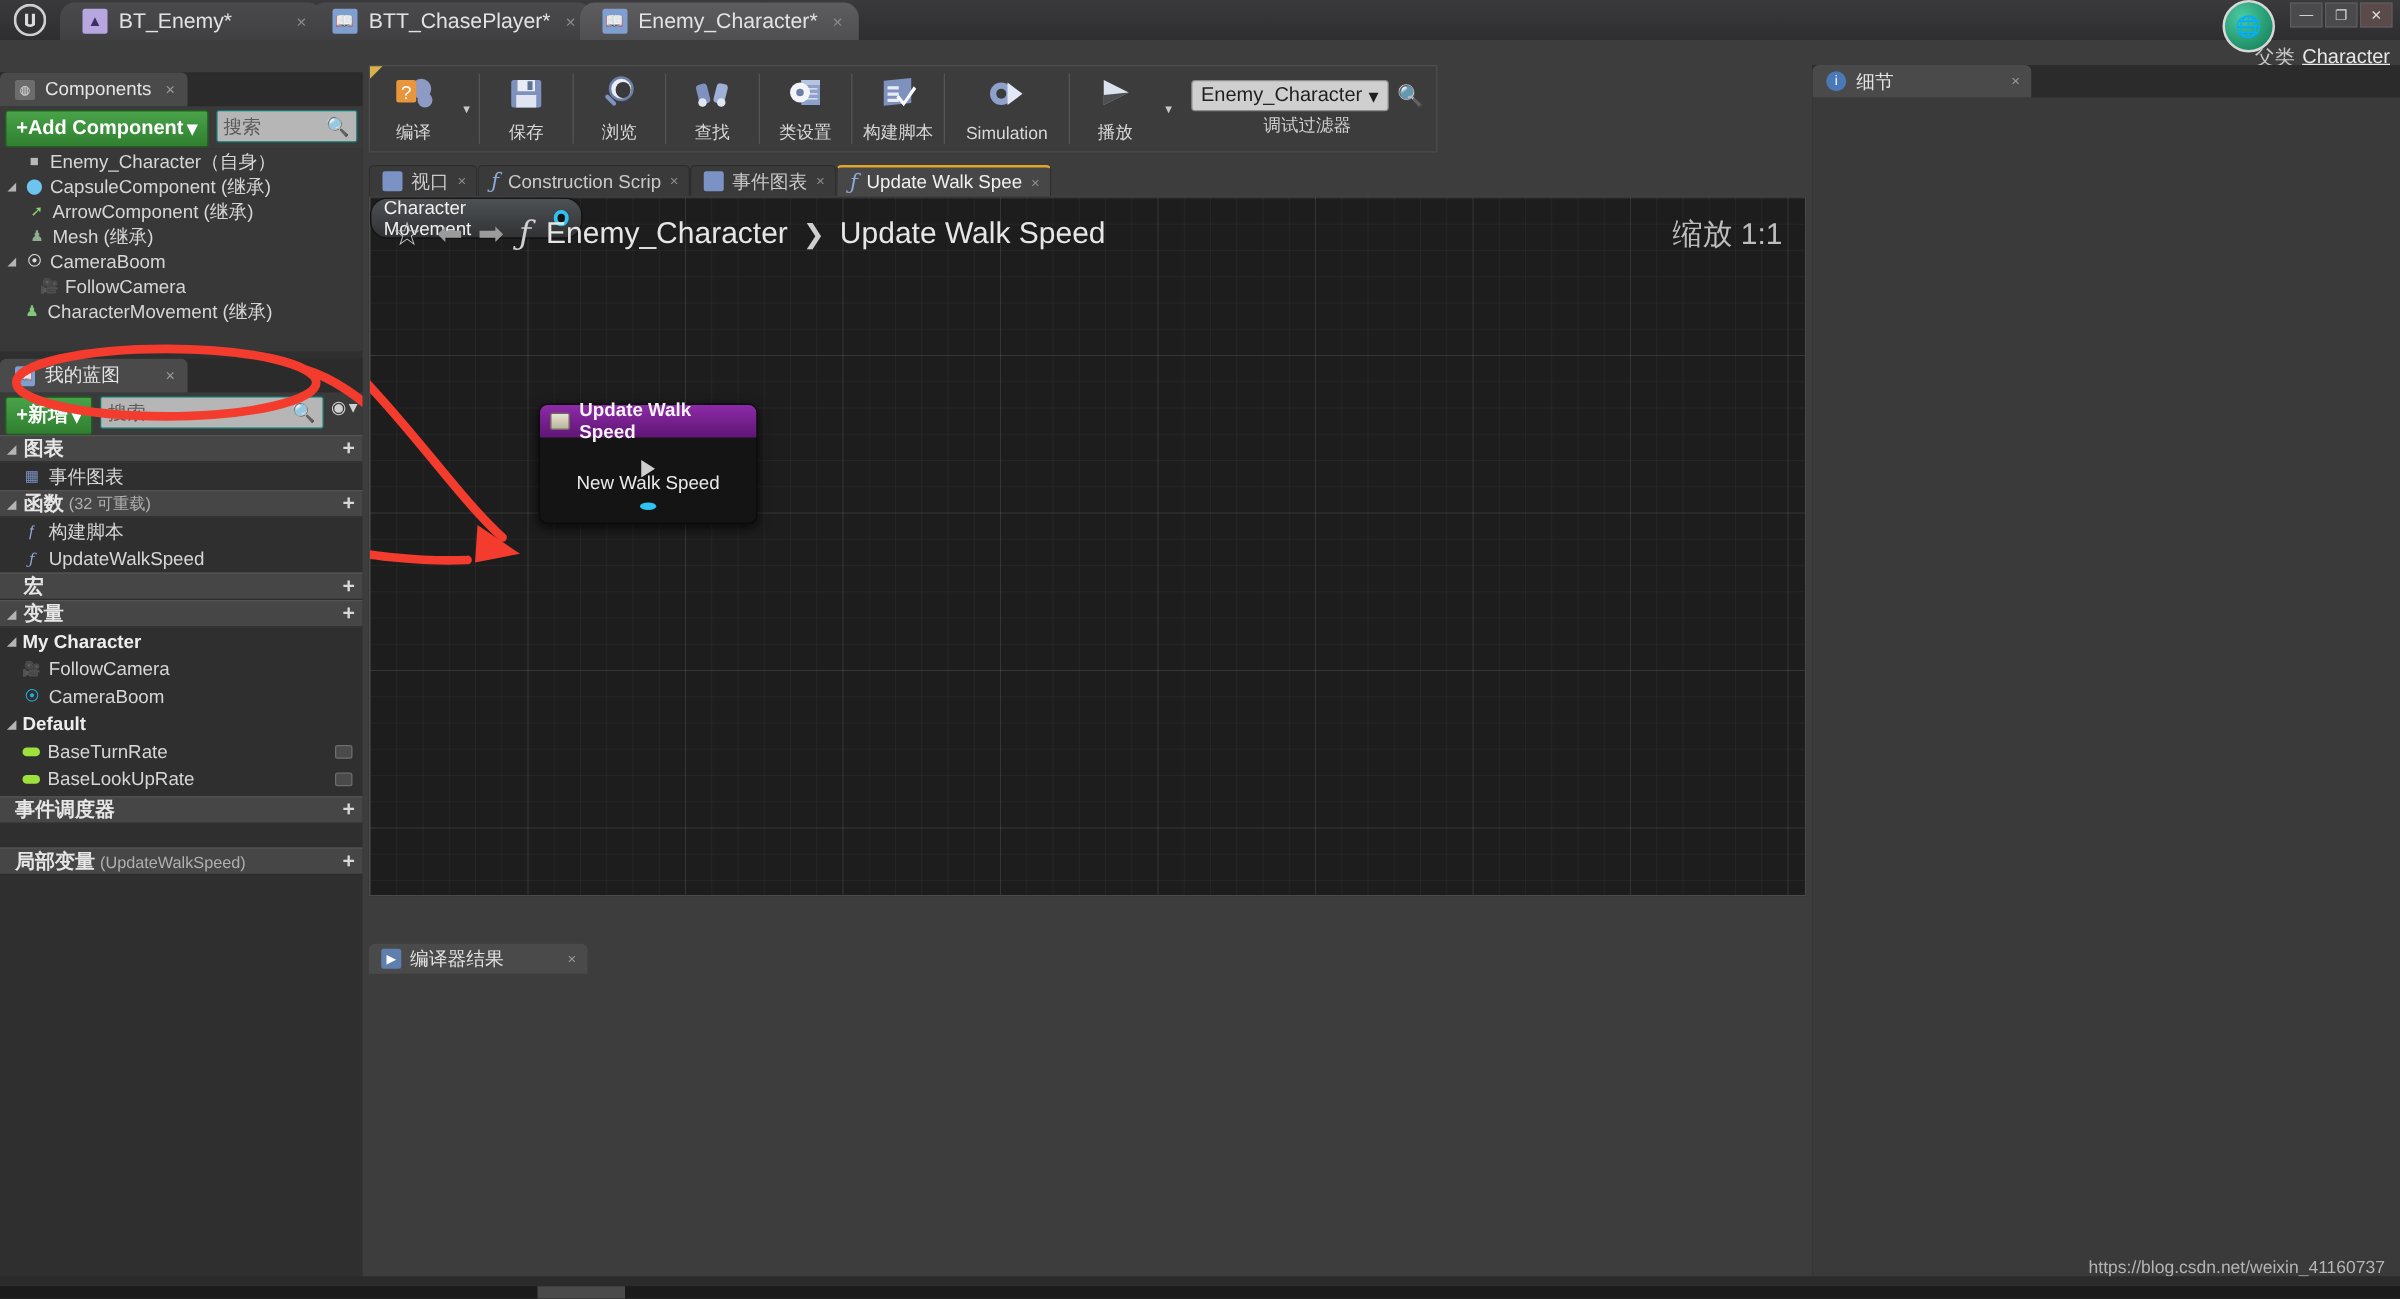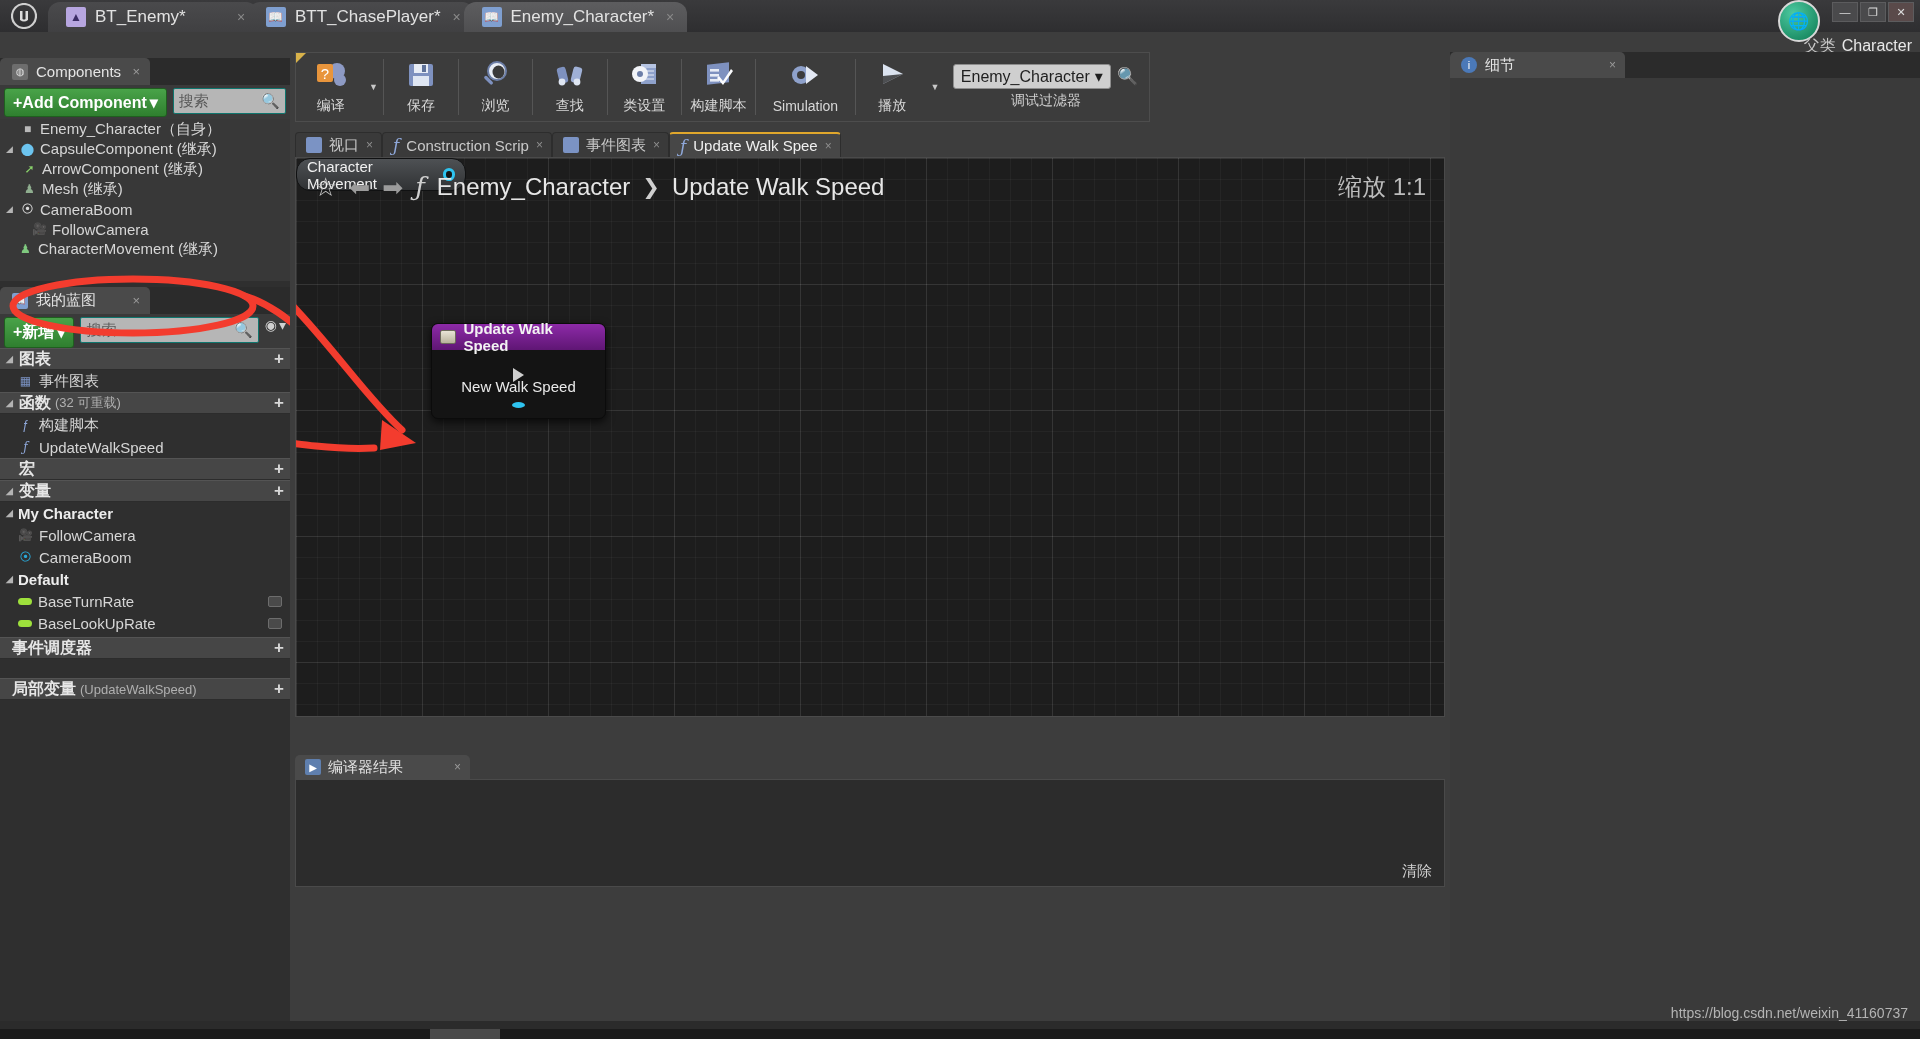--- a/index.html
+++ b/index.html
@@ -757,23 +757,20 @@
   </div>
 
   <div class="compiler">
     <div class="comp-tabrow">
       <div class="comp-tab">
         <span class="sq-ico" style="background:#5f7fae;color:#fff;font-size:10px;">▶</span>
         <span>编译器结果</span>
         <span class="cx">×</span>
       </div>
     </div>
-    <div class="comp-body">
-      <div class="comp-clear">清除</div>
-    </div>
   </div>
 
   <div class="rightcol">
     <div class="det-tabrow">
       <div class="det-tab">
         <span class="sq-ico" style="background:#4b79b8;color:#fff;border-radius:50%;font-size:11px;">i</span>
         <span>细节</span>
         <span class="dx">×</span>
       </div>
     </div>

